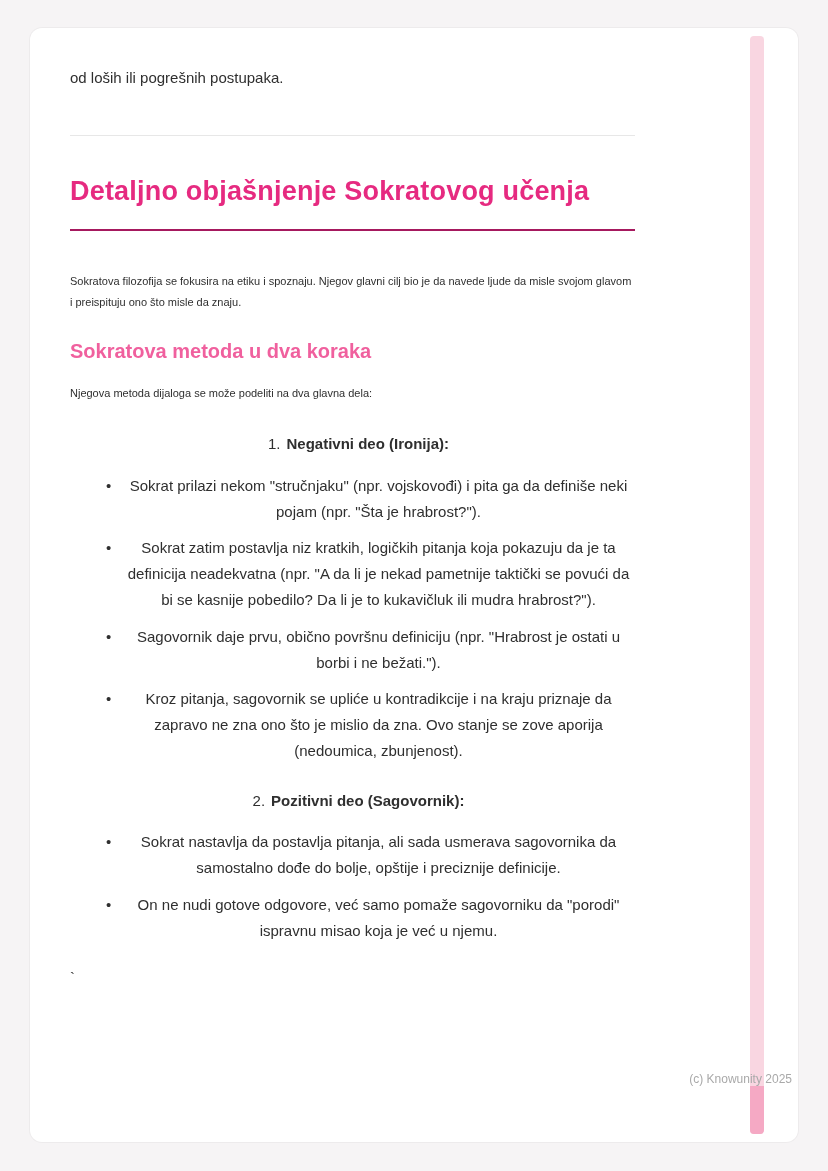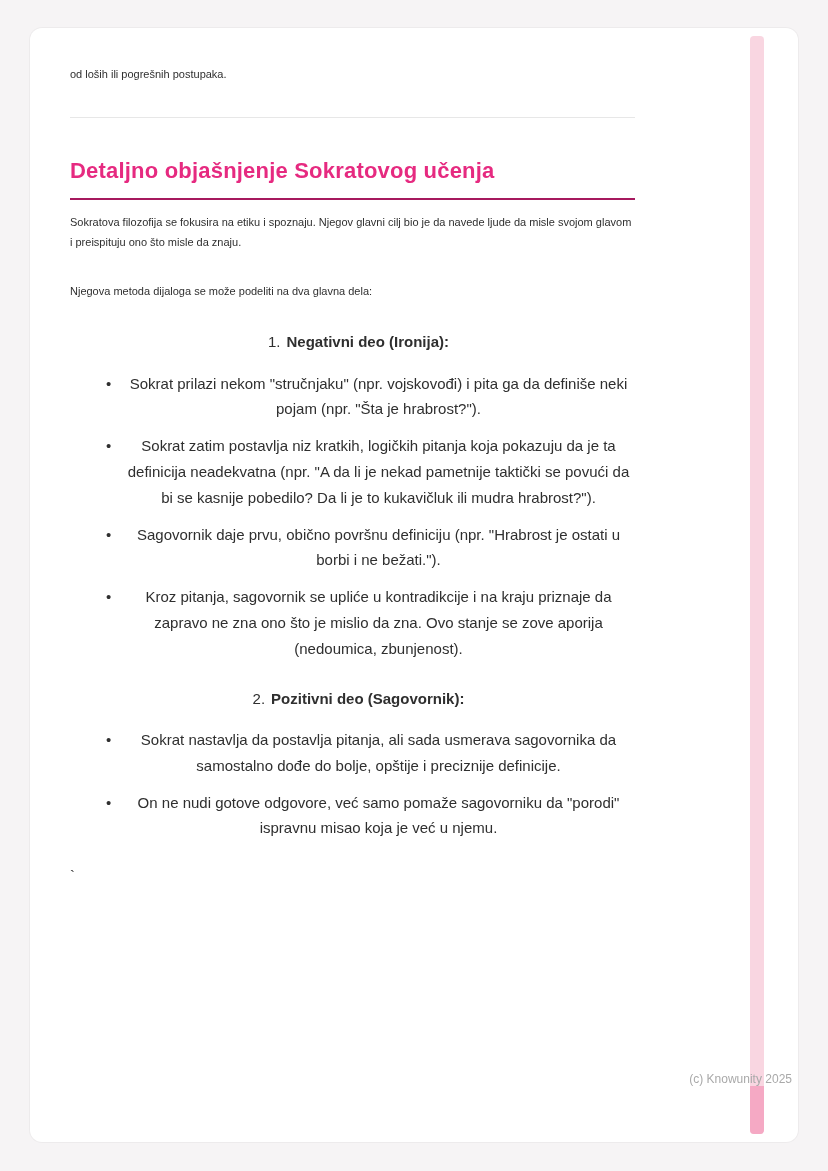--- a/index.html
+++ b/index.html
@@ -44,37 +44,37 @@
     left:0; bottom:0;
     width:100%; height:48px;
     background:var(--strip-bottom);
   }
   .content{
     position:absolute;
     left:40px; top:38px;
     width:565px;
   }
   .leading{
-    font-size:11px;
+    font-size:15px;
     line-height:1.55;
-    margin-bottom:34px;
+    margin-bottom:46px;
   }
   hr.divider{
     border:none;
     border-top:1px solid var(--divider);
     margin:0 0 40px 0;
   }
   h1.main-heading{
-    font-size:22px;
+    font-size:27px;
     font-weight:bold;
     color:var(--heading);
     letter-spacing:0.2px;
-    padding-bottom:14px;
+    padding-bottom:22px;
     border-bottom:2px solid var(--heading-rule);
-    margin-bottom:12px;
+    margin-bottom:40px;
   }
   p.body-p{
     font-size:11px;
     line-height:1.85;
     margin-bottom:28px;
   }
   h2.sub-heading{
     font-size:20px;
     font-weight:bold;
     color:var(--subheading);
@@ -139,20 +139,21 @@
   <div class="content">
 
     <p class="leading">od loših ili pogrešnih postupaka.</p>
 
     <hr class="divider">
 
     <h1 class="main-heading">Detaljno objašnjenje Sokratovog učenja</h1>
 
     <p class="body-p">Sokratova filozofija se fokusira na etiku i spoznaju. Njegov glavni cilj bio je da navede ljude da misle svojom glavom i preispituju ono što misle da znaju.</p>
 
+    <h2 class="sub-heading">Sokratova metoda u dva koraka</h2>
 
     <p class="body-p">Njegova metoda dijaloga se može podeliti na dva glavna dela:</p>
 
     <ol class="num-list">
 
       <li>
         <div class="num-row">
           <span class="num">1.</span><span class="num-label">Negativni deo (Ironija):</span>
         </div>
         <ul class="bullets">

